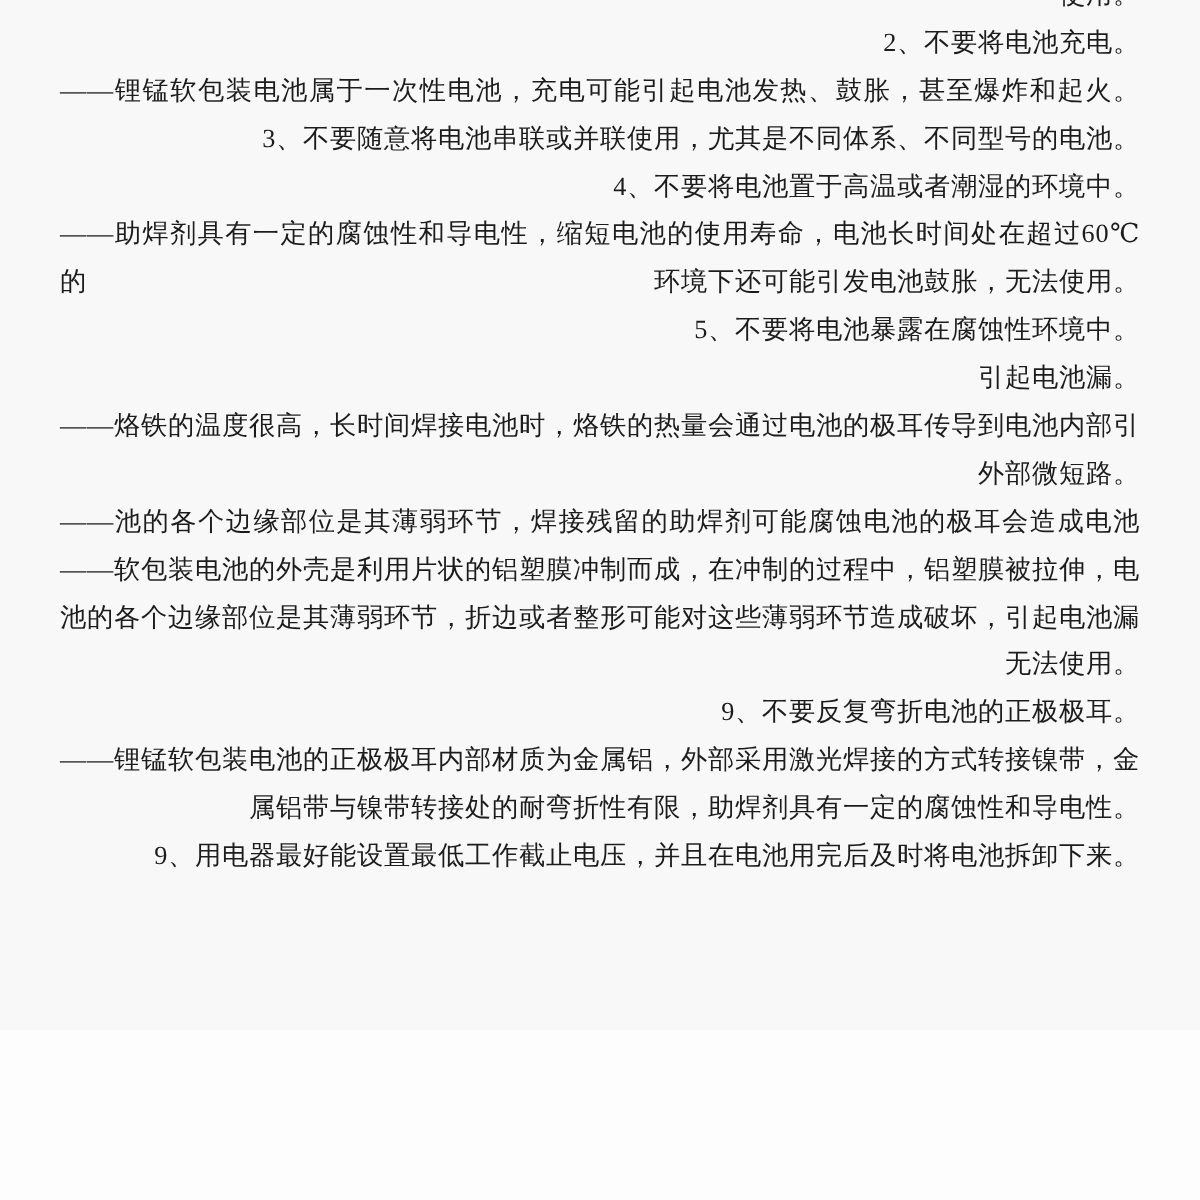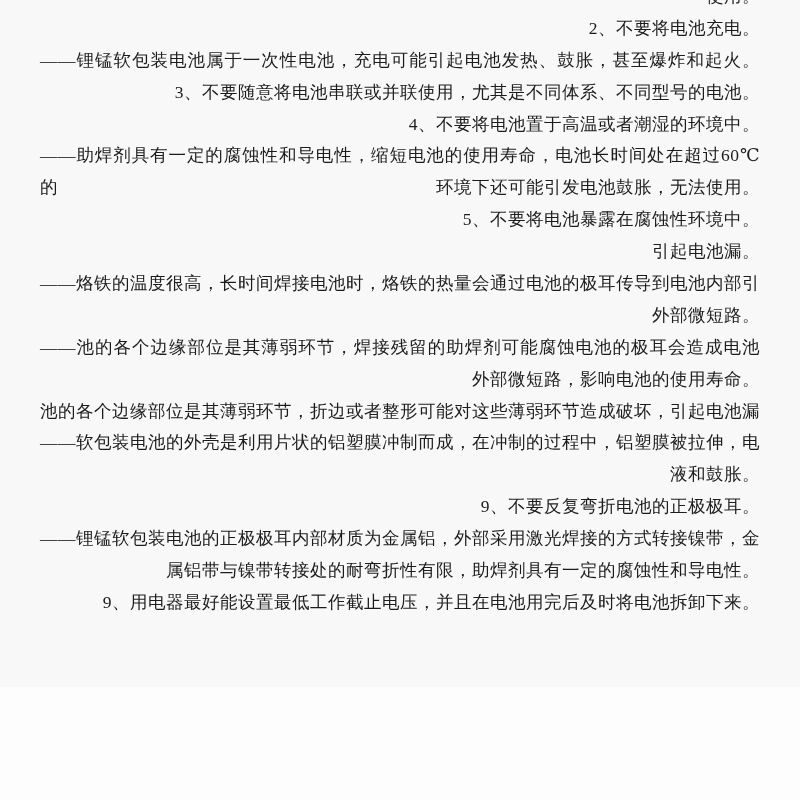--- a/index.html
+++ b/index.html
@@ -50,22 +50,21 @@
     <div class="line just">——锂锰软包装电池属于一次性电池，充电可能引起电池发热、鼓胀，甚至爆炸和起火。</div>
     <div class="line">3、不要随意将电池串联或并联使用，尤其是不同体系、不同型号的电池。</div>
     <div class="line">4、不要将电池置于高温或者潮湿的环境中。</div>
     <div class="line just">——助焊剂具有一定的腐蚀性和导电性，缩短电池的使用寿命，电池长时间处在超过60℃的</div>
     <div class="line">环境下还可能引发电池鼓胀，无法使用。</div>
     <div class="line">5、不要将电池暴露在腐蚀性环境中。</div>
     <div class="line">引起电池漏。</div>
     <div class="line just">——烙铁的温度很高，长时间焊接电池时，烙铁的热量会通过电池的极耳传导到电池内部引</div>
     <div class="line">外部微短路。</div>
     <div class="line just">——池的各个边缘部位是其薄弱环节，焊接残留的助焊剂可能腐蚀电池的极耳会造成电池</div>
-    <div class="line">外部微短路，影响电池的使用寿命。</div>
+    <div class="line just">——软包装电池的外壳是利用片状的铝塑膜冲制而成，在冲制的过程中，铝塑膜被拉伸，电</div>
     <div class="line just">池的各个边缘部位是其薄弱环节，折边或者整形可能对这些薄弱环节造成破坏，引起电池漏</div>
-    <div class="line just">——软包装电池的外壳是利用片状的铝塑膜冲制而成，在冲制的过程中，铝塑膜被拉伸，电</div>
-    <div class="line">液和鼓胀。</div>
+    <div class="line">无法使用。</div>
     <div class="line">9、不要反复弯折电池的正极极耳。</div>
     <div class="line just">——锂锰软包装电池的正极极耳内部材质为金属铝，外部采用激光焊接的方式转接镍带，金</div>
     <div class="line">属铝带与镍带转接处的耐弯折性有限，助焊剂具有一定的腐蚀性和导电性。</div>
     <div class="line">9、用电器最好能设置最低工作截止电压，并且在电池用完后及时将电池拆卸下来。</div>
   </div>
 </div>
 
 </body></html>

